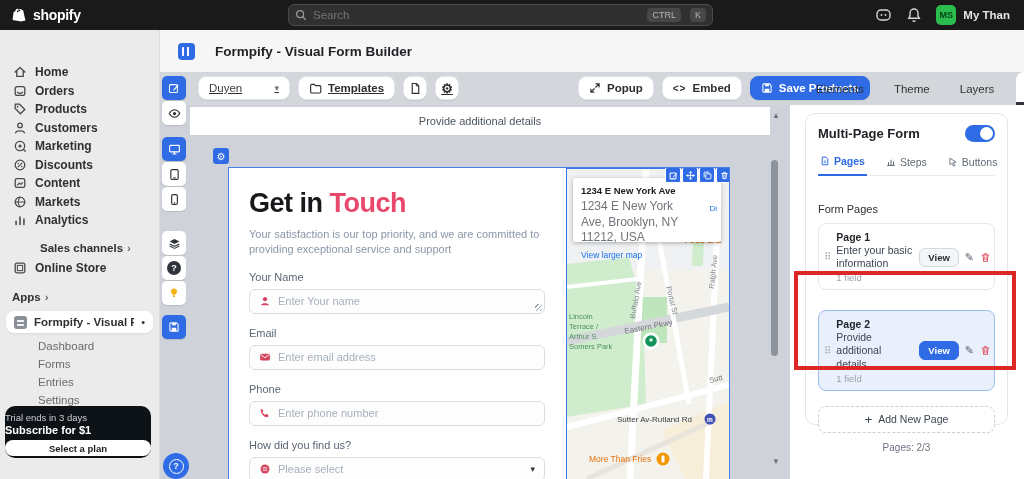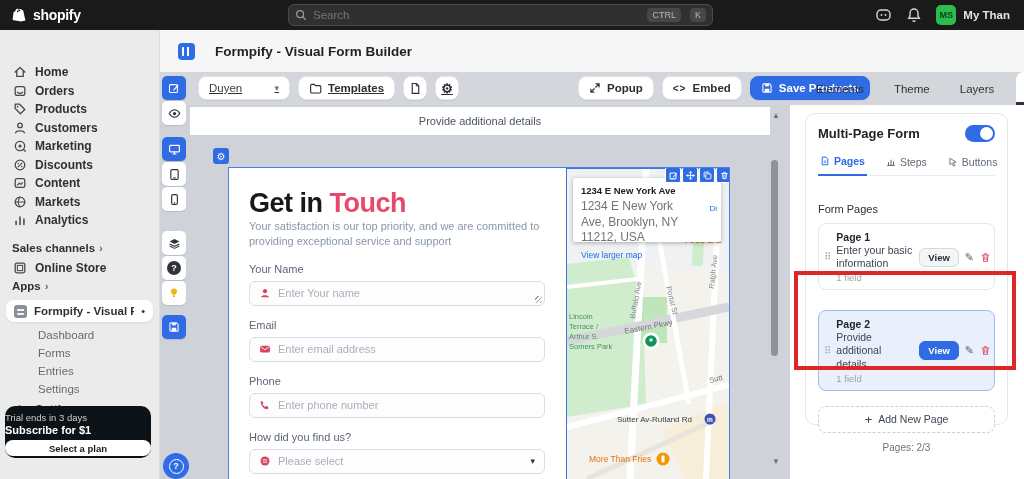--- a/index.html
+++ b/index.html
@@ -67,21 +67,21 @@
   .scroll-down { position:absolute; left:612px; top:352px; font-size:8px; color:#6b7280; cursor:pointer;}
   .scroll-thumb { position:absolute; left:611px; top:55px; width:7px; height:196px; border-radius:4px; background:#8d939c; cursor:pointer; }
   .help-fab { position:absolute; left:3px; top:348px; width:26px; height:26px; border-radius:50%; background:#2e6be5; color:#fff; display:flex; align-items:center; justify-content:center; cursor:pointer; }
   .help-fab .ring { width:15px; height:15px; border:1.5px solid #fff; border-radius:50%; font-size:9px; font-weight:bold; display:flex; align-items:center; justify-content:center; }
 
   
   .form-section { position:absolute; left:68px; top:62px; width:502px; height:313px; background:#fff; border:1px solid #4b82e8; overflow:hidden; }
   .form-col { position:absolute; left:20px; top:0; width:300px; }
   .form-h1 { margin-top:20px; font-size:27px; font-weight:bold; letter-spacing:-0.5px; color:#16181b; }
   .form-h1 .accent { color:#e8496b; }
-  .form-desc { margin-top:0; font-size:11px; line-height:1.4; color:#8a97a8; width:295px; }
+  .form-desc { margin-top:8px; font-size:11px; line-height:1.4; color:#8a97a8; width:295px; }
   .f-label { margin-top:13px; font-size:11px; color:#5b6676; }
   .f-input { margin-top:6px; width:296px; height:25px; background:#fdfdfe; border:1px solid #d9dee4; border-radius:6px; display:flex; align-items:center; gap:7px; padding:0 9px; position:relative; }
   .f-input .ph { font-size:11px; color:#a6b0bc; flex:1; }
   .f-input .caret { color:#30343a; font-size:9px; }
   .resize-corner { position:absolute; right:2px; bottom:2px; width:7px; height:7px; background:repeating-linear-gradient(135deg,transparent 0 2px,#9aa3ad 2px 3px); }
 
   
   .map-widget { position:absolute; left:337px; top:0; width:165px; height:313px; border:1.5px solid #3b78e7; }
   .map-toolbar { position:absolute; right:-2px; top:-2px; display:flex; gap:1px; z-index:6; }
   .map-tbtn { width:16px; height:16px; background:#2e6be5; border:1px solid #fff; border-radius:2px; color:#fff; display:flex; align-items:center; justify-content:center; cursor:pointer; }
@@ -233,35 +233,35 @@
     <div class="nav-item">
       <span class="ic">
           <svg width="14" height="14" viewBox="0 0 16 16">
             <path d="M3.5 13V9.5M8 13V4.5M12.5 13V7" stroke="#4a4a4a" stroke-width="1.8" stroke-linecap="round"></path>
           </svg>
         </span>
       <span>Analytics</span>
     </div>
   </div>
 
-  <div class="nav-section" style="margin-top:12px;">
+  <div class="nav-section" style="margin-top:12px;margin-left:28px;">
     <span>Sales channels</span>
     <span style="color:#6b6b6b;">›</span>
   </div>
   <div class="nav-item" style="margin-top:5px;">
     <span class="ic">
         <svg width="14" height="14" viewBox="0 0 16 16">
           <rect x="2.5" y="2.5" width="11" height="11" rx="2" fill="none" stroke="#4a4a4a" stroke-width="1.5"></rect>
           <rect x="5" y="5" width="6" height="6" fill="none" stroke="#4a4a4a" stroke-width="1.2"></rect>
         </svg>
       </span>
     <span>Online Store</span>
   </div>
 
-  <div class="nav-section" style="margin-top:3px;">
+  <div class="nav-section" style="margin-top:14px;">
     <span>Apps</span>
     <span style="color:#6b6b6b;">›</span>
   </div>
   <div class="app-pill" style="margin-top:8px;">
     <span class="app-logo"></span>
     <span class="lbl">Formpify - Visual For...</span>
     <span style="color:#303030; font-size:11px;">•</span>
   </div>
   <div class="sub-item" style="margin-top:4px;">
       <span>Dashboard</span>

